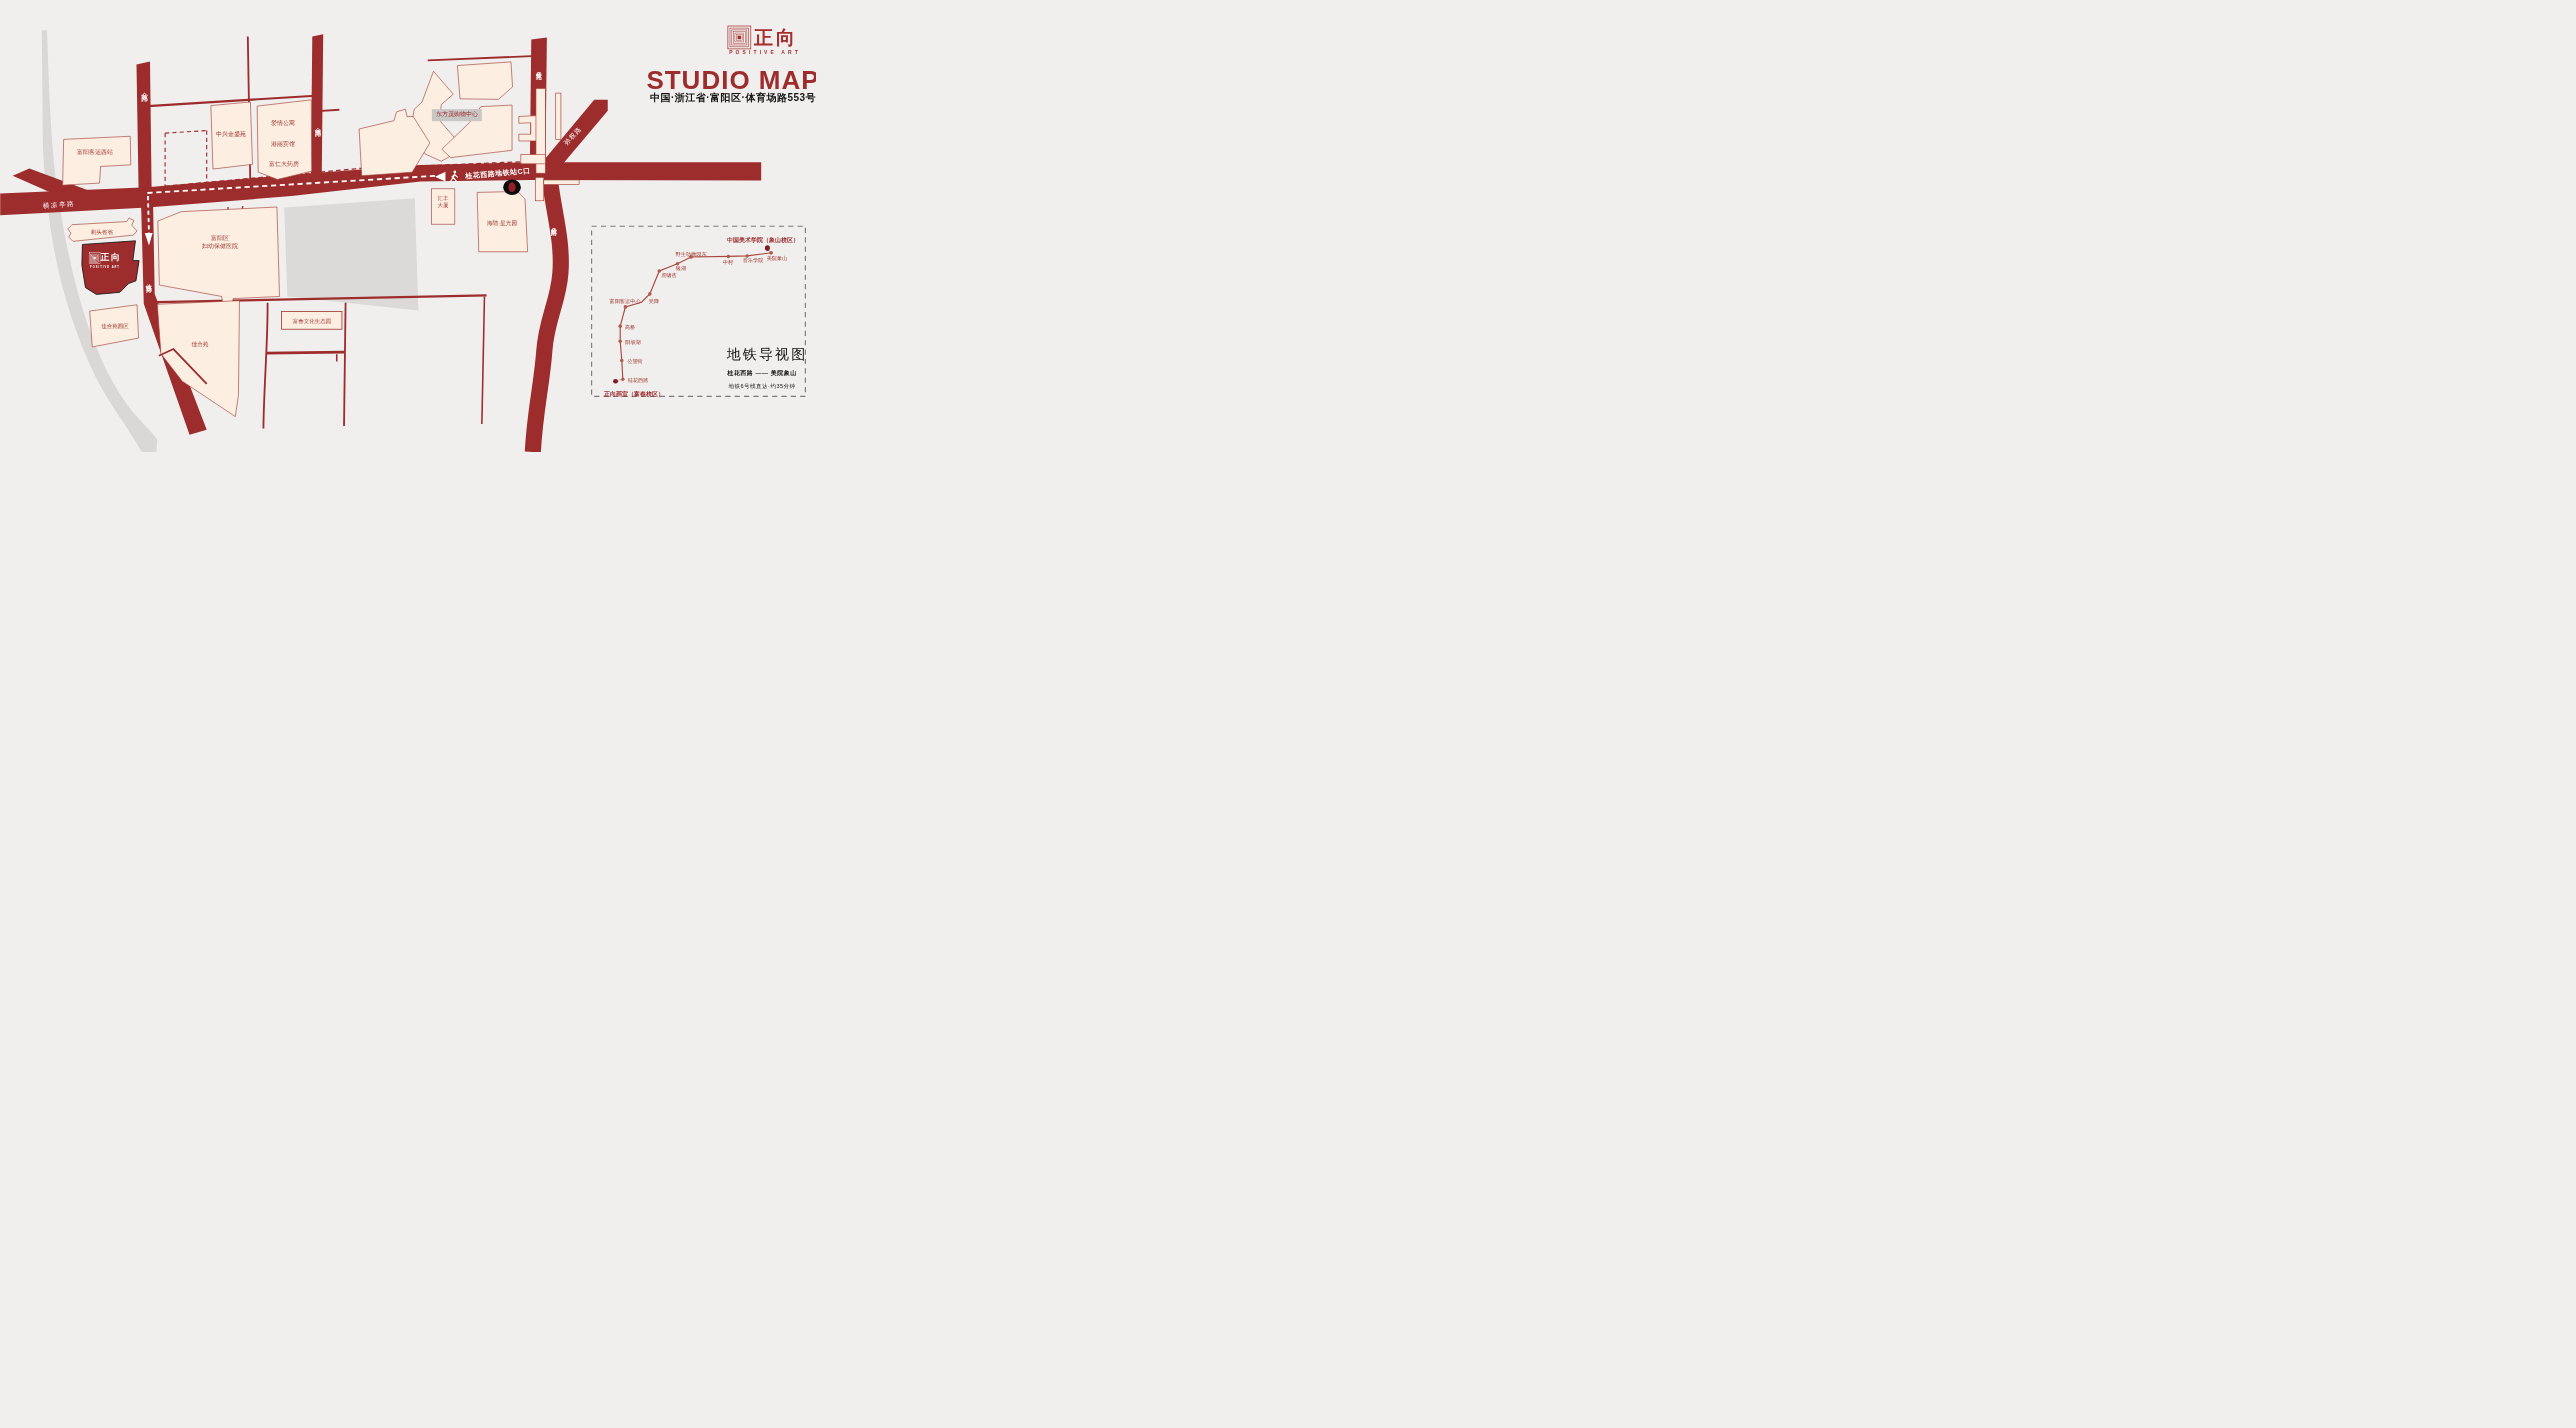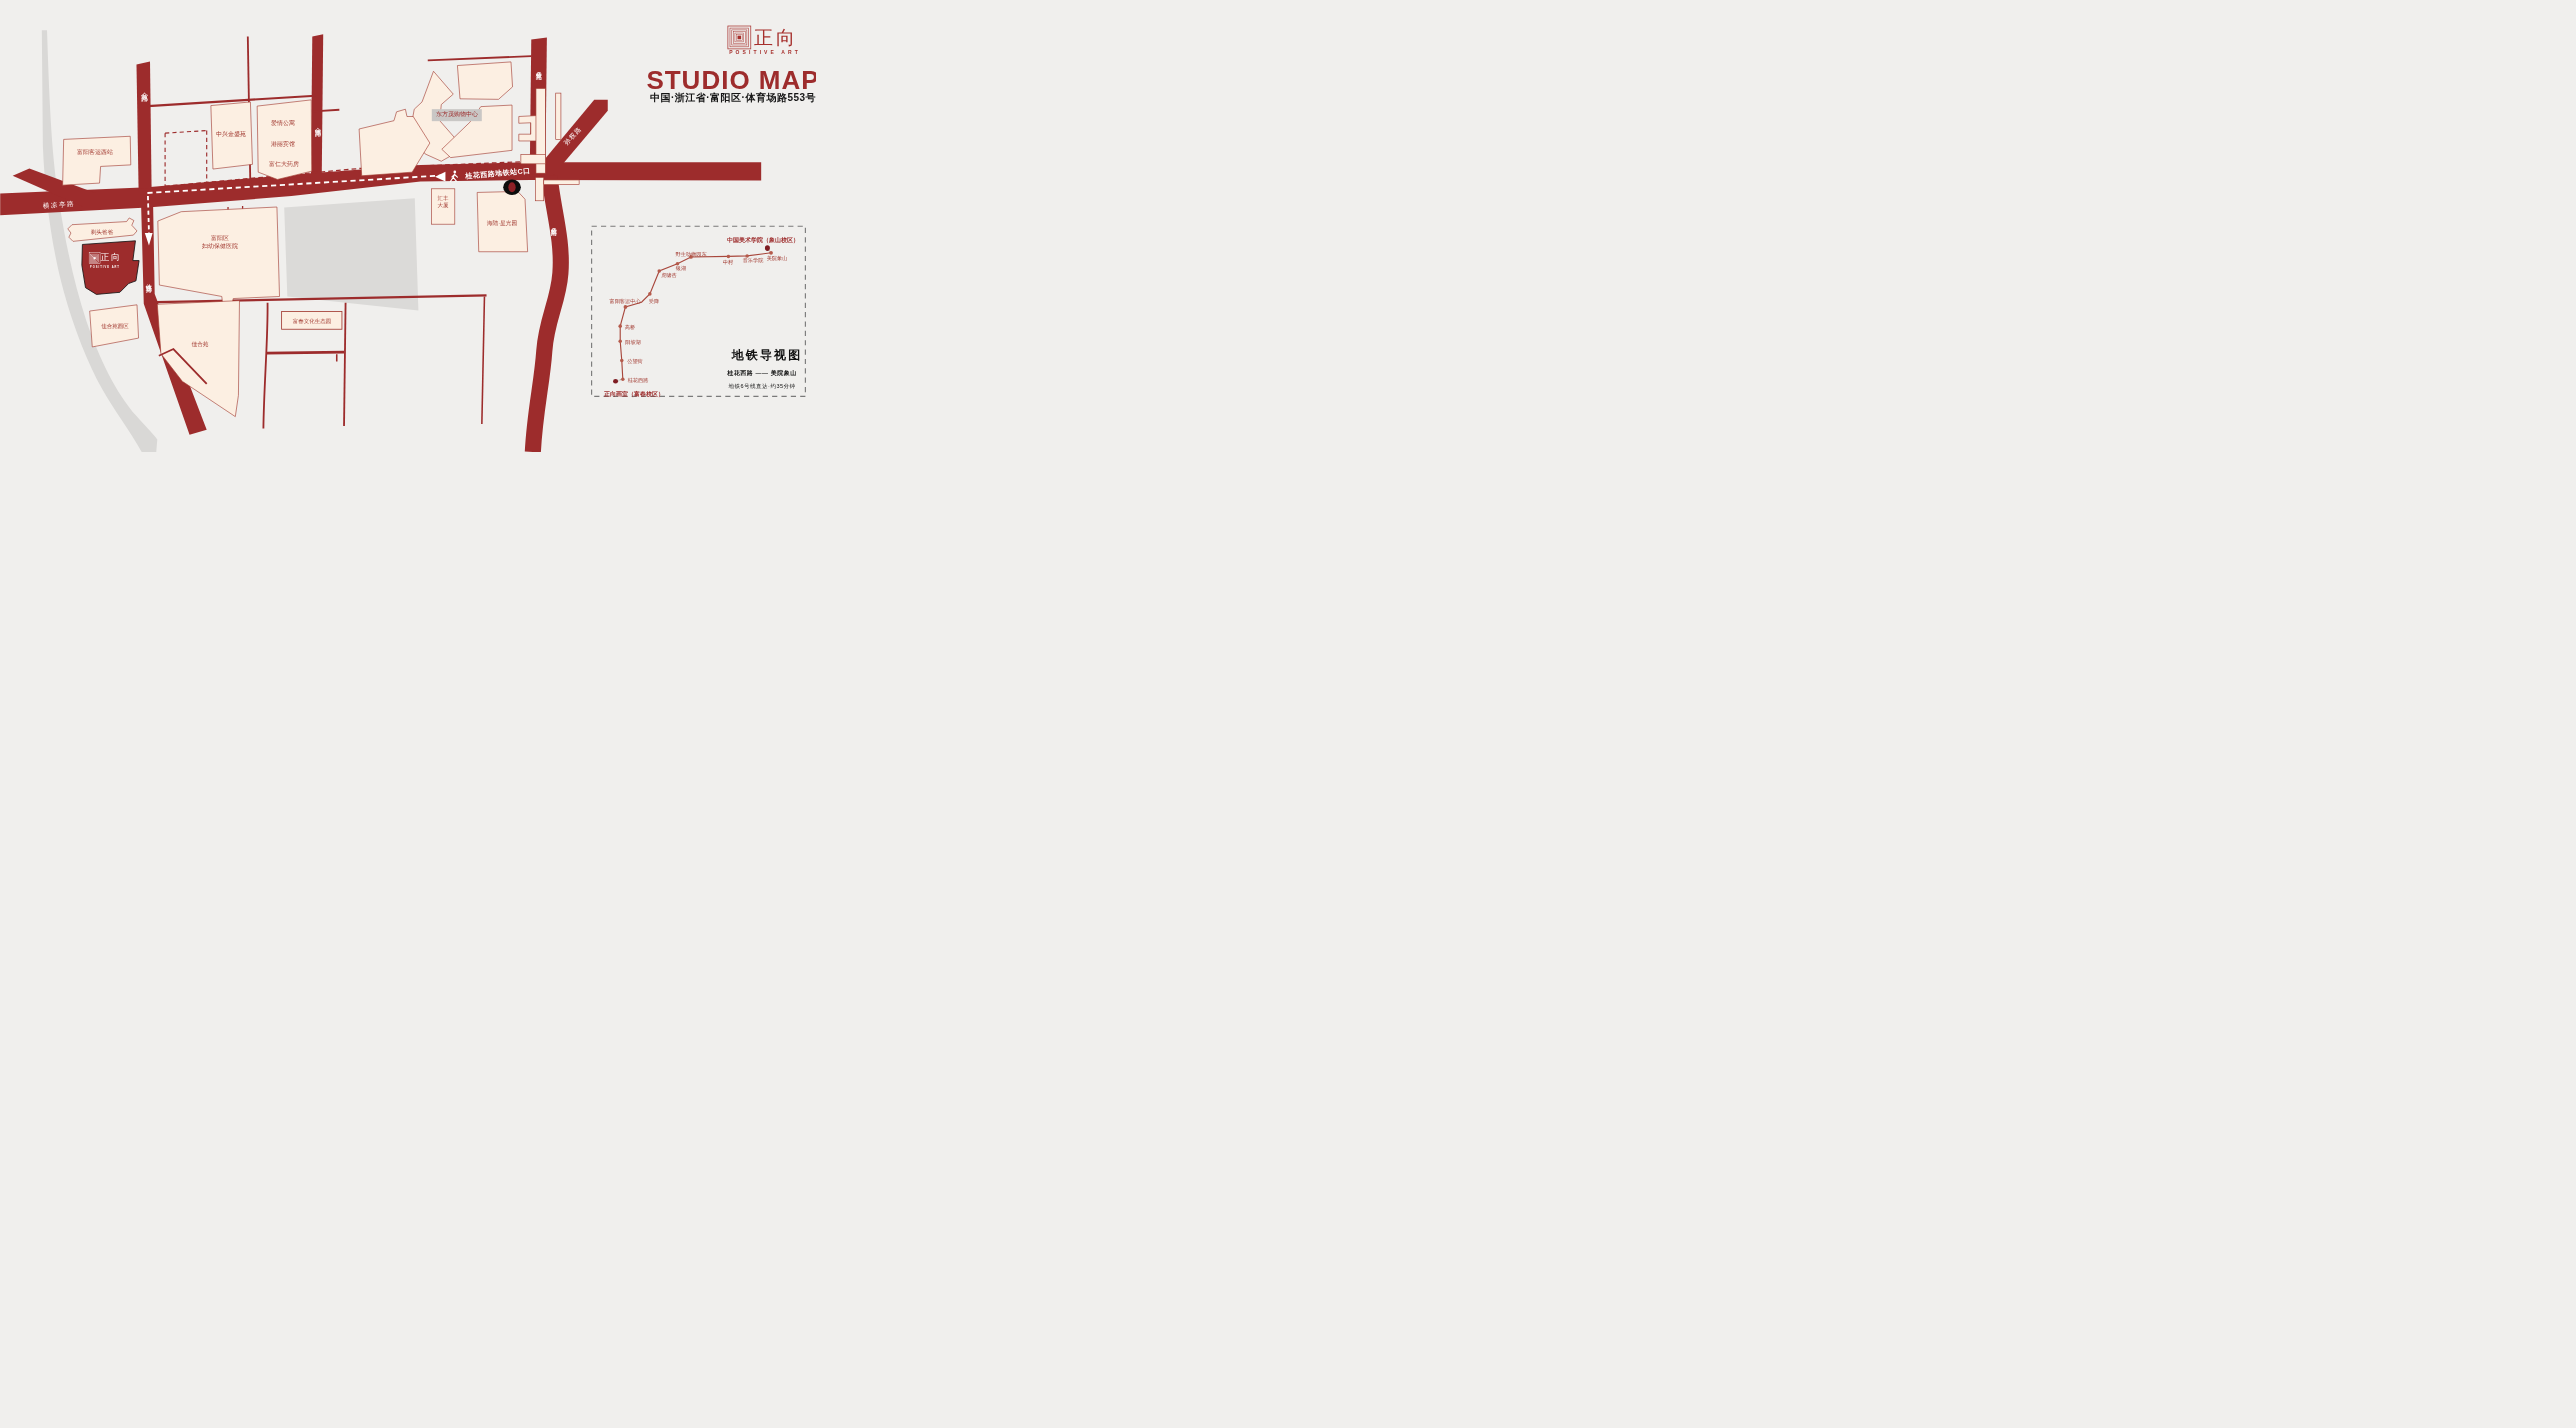--- a/index.html
+++ b/index.html
@@ -7,21 +7,21 @@
          font-family:"Liberation Sans","DejaVu Sans",sans-serif;}
   #map-svg{position:absolute;left:0;top:0;}
   .lbl{position:absolute;transform:translate(-50%,-50%);white-space:nowrap;line-height:1.25;
        font-family:"Liberation Sans","DejaVu Sans",sans-serif;}
   .bldg-lbl{color:#a23a31;}
   .road-lbl{color:#fff;}
   .vert{writing-mode:vertical-rl;text-orientation:upright;letter-spacing:1.6px;}
   .metro-lbl{color:#a23a31;font-size:5.2px;}
   .metro-term{color:#9d2c2c;font-weight:bold;font-size:6px;}
   .center-text{text-align:center;}
-  .brand-serif{font-family:"DejaVu Serif","Liberation Serif",serif;font-weight:normal;}
+  .brand-serif{font-family:"DejaVu Serif","Liberation Serif",serif;font-weight:bold;}
 </style>
 </head>
 <body>
 
 <div id="stage">
 
 <svg id="map-svg" width="816" height="452" viewBox="0 0 1568 869">
 
   <path d="M80,58 L90,58 C94,180 98,290 112,380 C126,470 142,545 166,618
            C190,688 222,755 262,800 C278,818 292,832 302,845 L300,869 L272,869
@@ -193,18 +193,18 @@
 <div class="lbl metro-lbl" style="left:633px;top:342px;">阳坡湖</div>
 <div class="lbl metro-lbl" style="left:630px;top:327px;">高桥</div>
 <div class="lbl metro-lbl" style="left:625px;top:301px;">富阳客运中心</div>
 <div class="lbl metro-lbl" style="left:654px;top:301px;">受降</div>
 <div class="lbl metro-lbl" style="left:669px;top:275px;">虎啸杏</div>
 <div class="lbl metro-lbl" style="left:681px;top:268px;">银湖</div>
 <div class="lbl metro-lbl" style="left:691px;top:254px;">野生动物园东</div>
 <div class="lbl metro-lbl" style="left:728px;top:262px;">中村</div>
 <div class="lbl metro-lbl" style="left:753px;top:260px;">音乐学院</div>
 <div class="lbl metro-lbl" style="left:777px;top:258px;">美院象山</div>
-<div class="lbl" style="left:767px;top:355px;font-size:12px;font-weight:bold;color:#111;letter-spacing:2.1px;">地铁导视图</div>
+<div class="lbl" style="left:767px;top:355px;font-size:14px;font-weight:normal;color:#111;letter-spacing:2.1px;">地铁导视图</div>
 <div class="lbl" style="left:762px;top:374px;font-size:6px;font-weight:bold;color:#111;letter-spacing:0.5px;">桂花西路 —— 美院象山</div>
 <div class="lbl" style="left:762px;top:386px;font-size:5.5px;color:#111;letter-spacing:0.5px;">地铁6号线直达·约35分钟</div>
 
 </div>
 
 
 </body></html>

